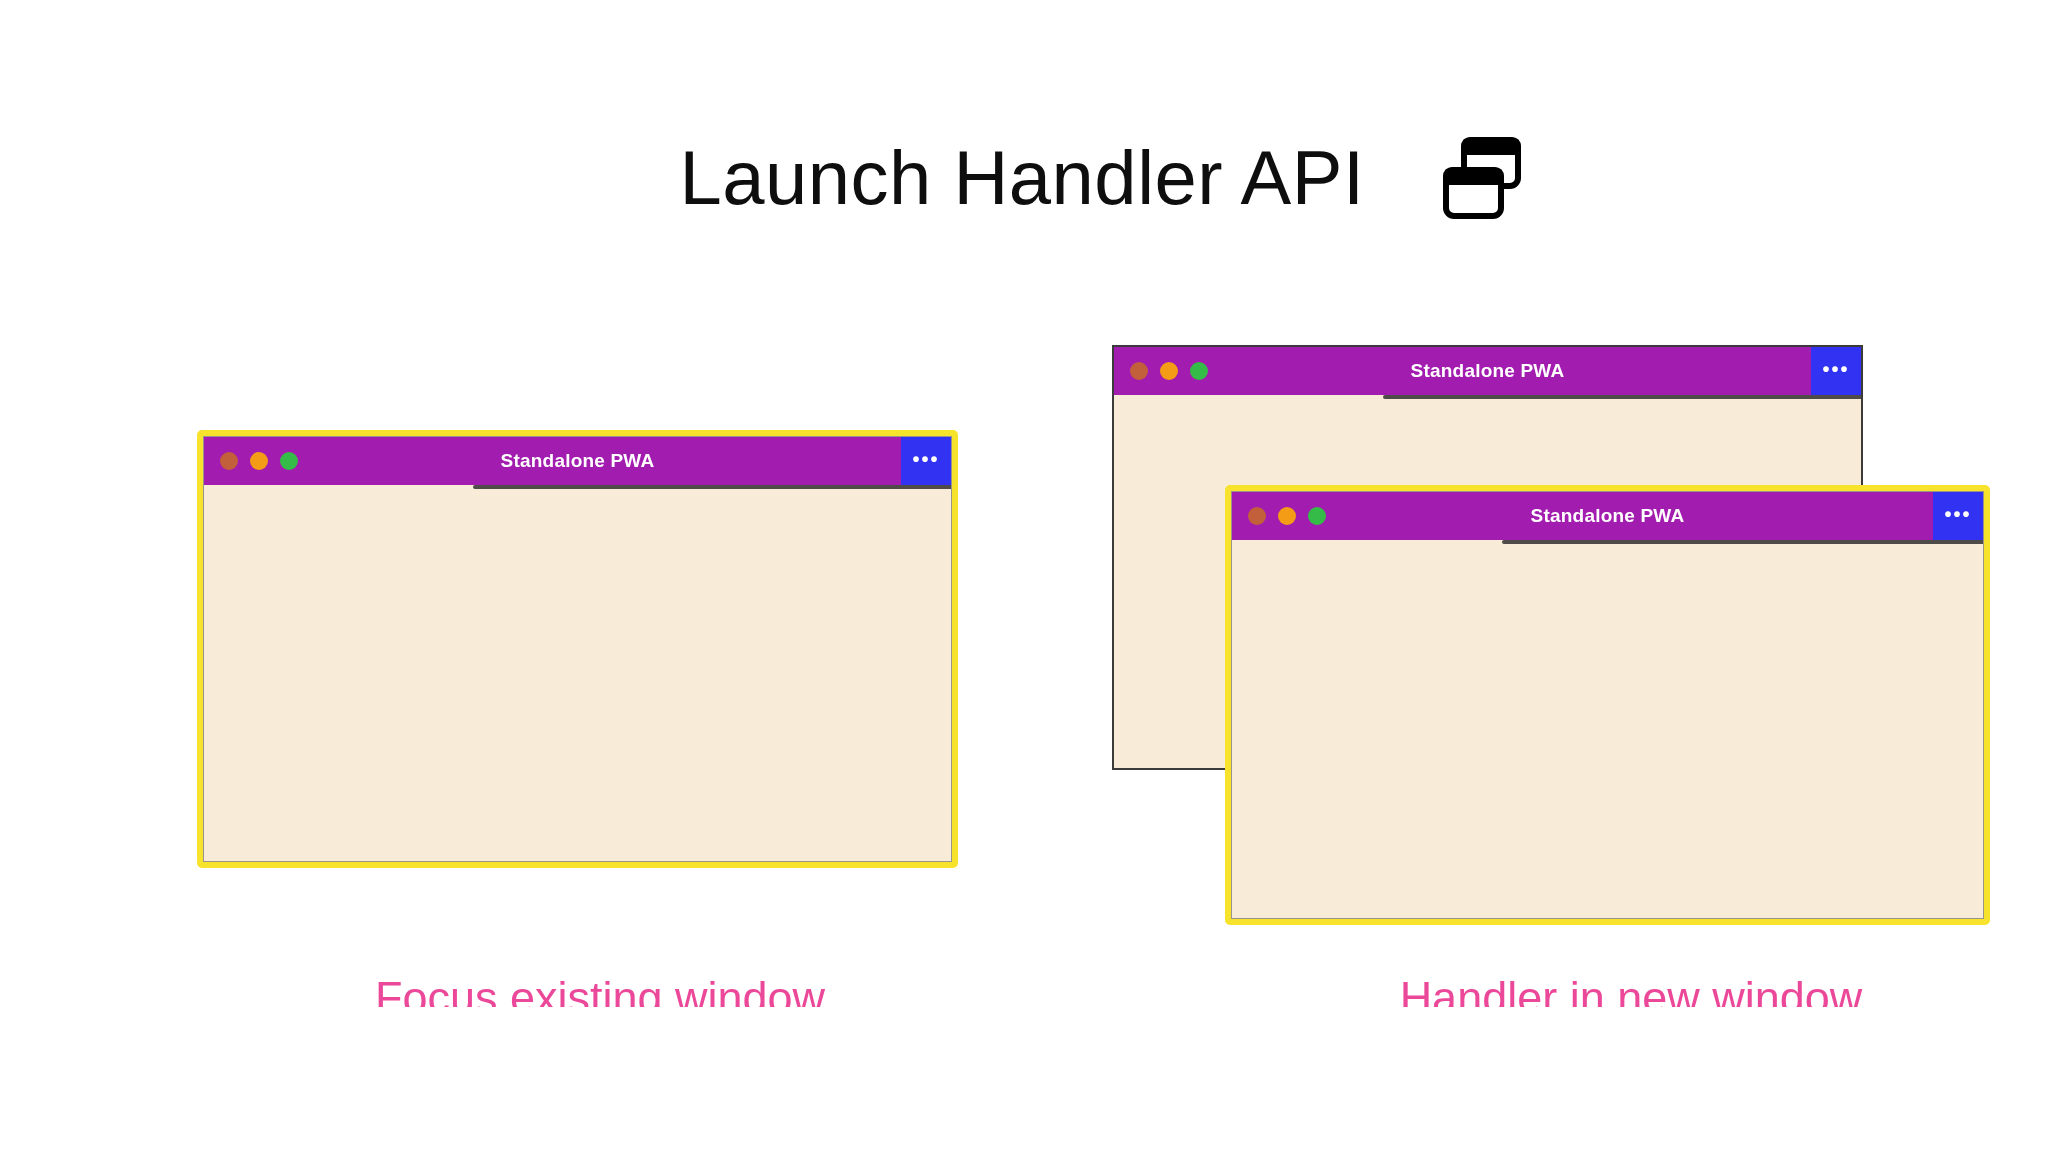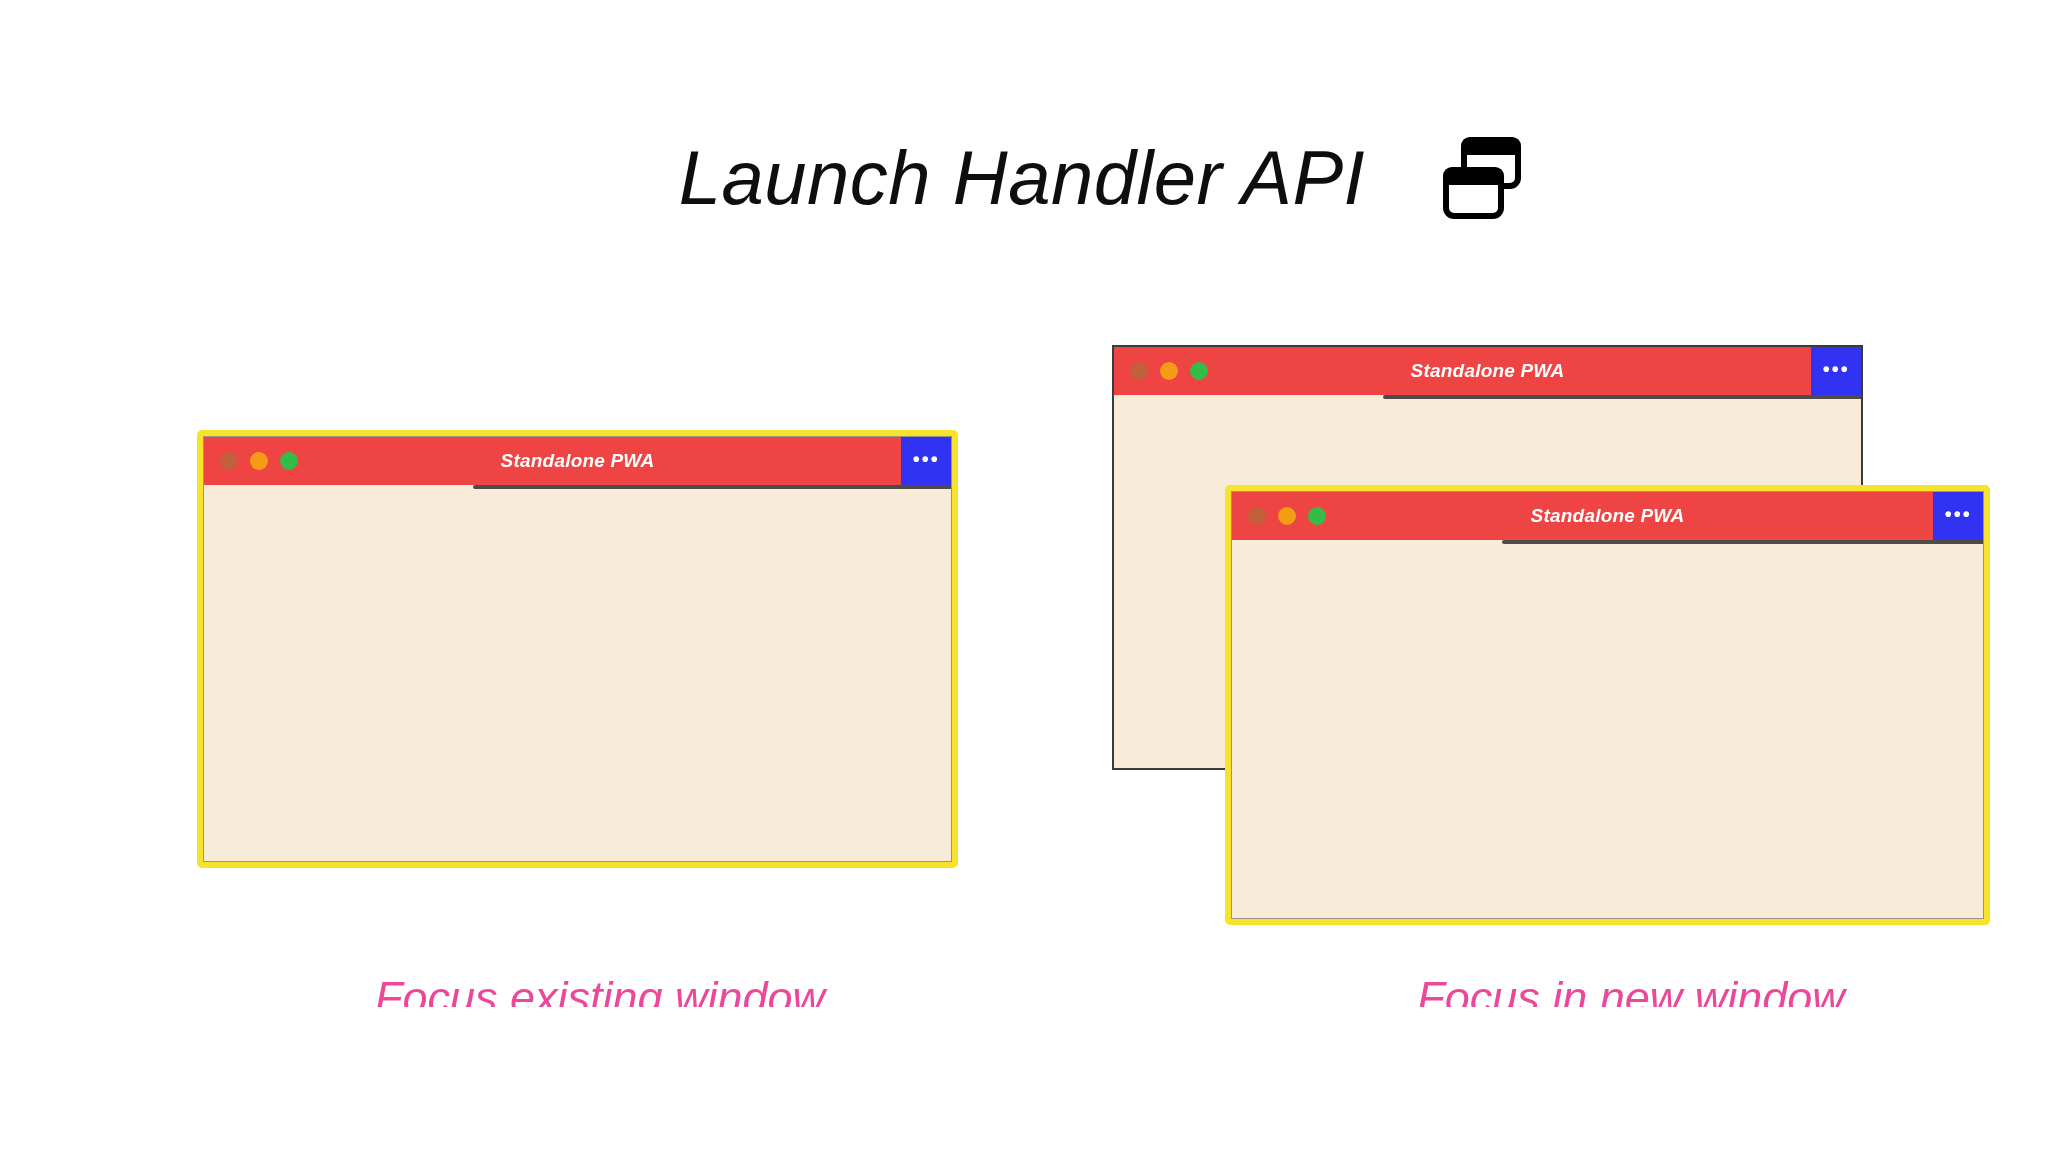--- a/index.html
+++ b/index.html
@@ -3,21 +3,20 @@
 <meta charset="utf-8">
 <style>
   html, body { margin: 0; padding: 0; background: #ffffff; }
   .canvas {
     position: relative;
     width: 2048px;
     height: 1007px;
     background: #ffffff;
     font-family: "Liberation Sans", sans-serif;
     overflow: hidden;
-    font-style: italic;
   }
 
   
   .heading {
     position: absolute;
     top: 130px;
     left: 76px;
     width: 2048px;
     height: 96px;
     display: flex;
@@ -54,21 +53,21 @@
     box-sizing: border-box;
     display: flex;
     flex-direction: column;
   }
   .pwa-window.highlight .window-inner { border: 1px solid #98948b; }
 
   .titlebar {
     position: relative;
     height: 48px;
     flex: none;
-    background: #ef4444;
+    background: #a21caf;
   }
   .traffic-lights {
     position: absolute;
     left: 16px;
     top: 50%;
     transform: translateY(-50%);
     display: flex;
     gap: 12px;
   }
   .dot { width: 18px; height: 18px; border-radius: 50%; }
@@ -204,15 +203,15 @@
         <div class="more-button">
           <span class="more-dots">•••</span>
         </div>
         <div class="bar-shadow"></div>
       </div>
       <div class="window-body"></div>
     </div>
   </div>
 
   <div class="caption caption-left">Focus existing window</div>
-  <div class="caption caption-right">Focus in new window</div>
+  <div class="caption caption-right">Handler in new window</div>
 
 </div>
 
 </body></html>

